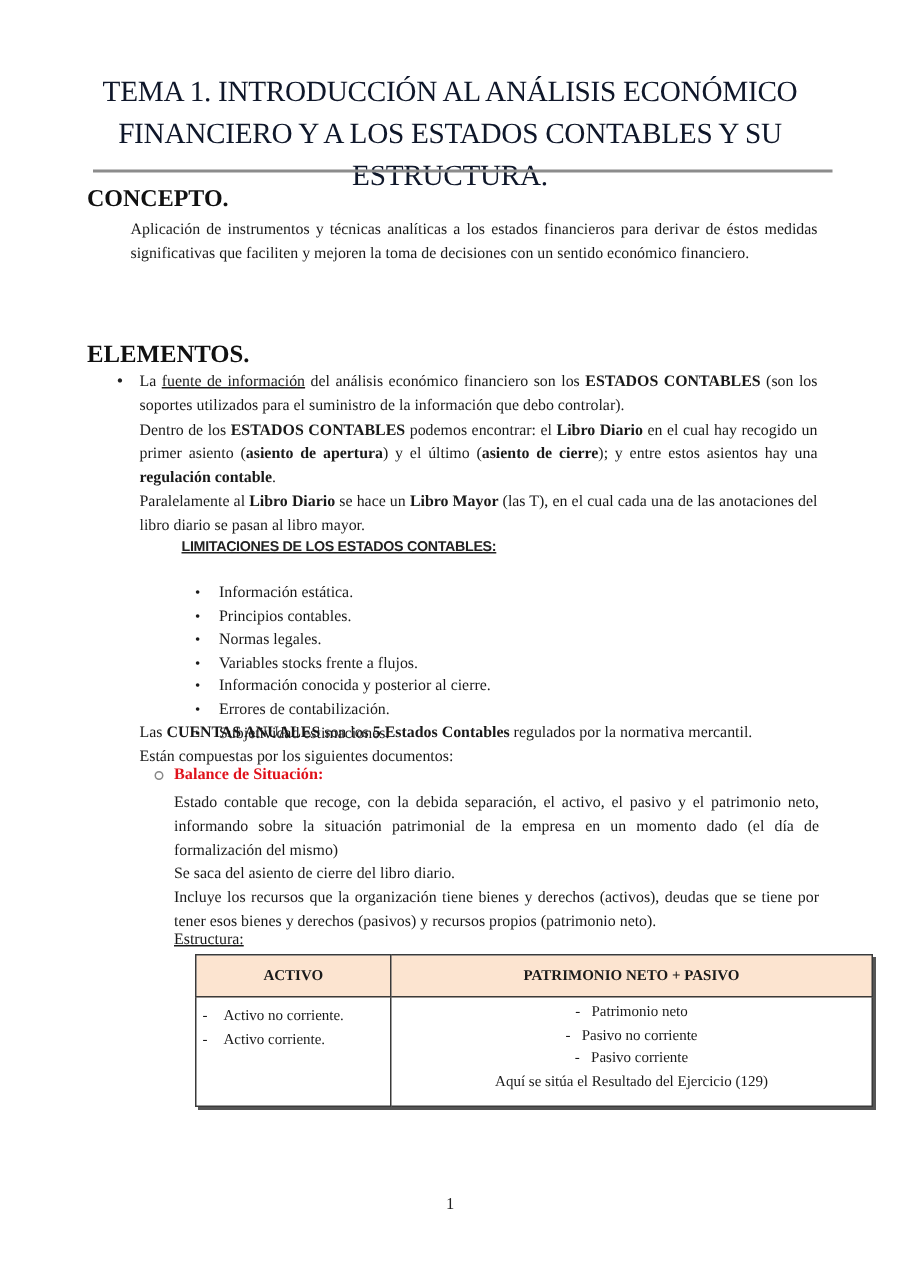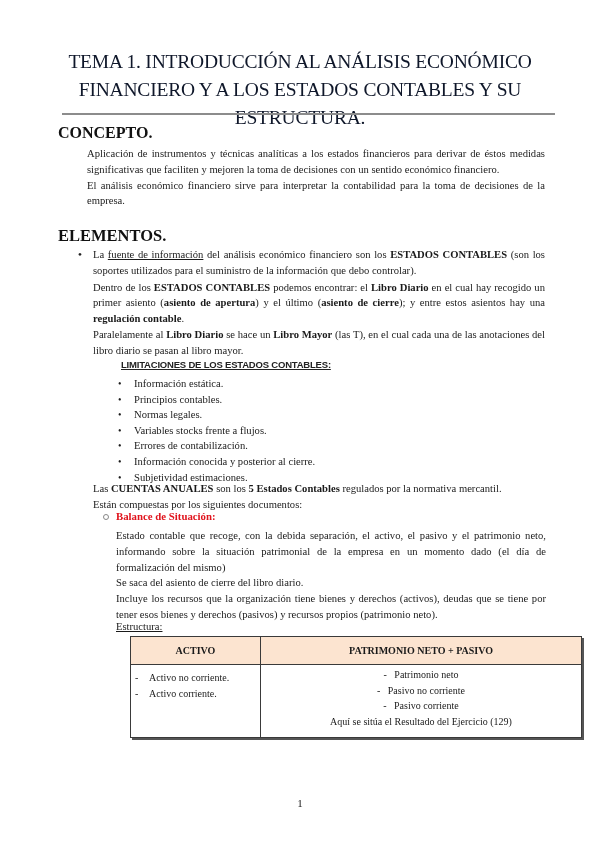--- a/index.html
+++ b/index.html
@@ -32,21 +32,21 @@
   u { text-decoration: underline; }
   .bullet-dot {
     position: absolute; font-size: 10px; color: #222;
   }
   .sub-heading {
     position: absolute; left: 121px; top: 359px;
     font-family: "Liberation Sans", sans-serif;
     font-size: 9.5px; font-weight: bold; text-decoration: underline;
     letter-spacing: -0.2px; color: #222;
   }
-  .lim-list { position: absolute; left: 114px; top: 372px; margin: 4px; padding: 0; list-style: none; }
+  .lim-list { position: absolute; left: 114px; top: 372px; margin: 16px; padding: 0; list-style: none; }
   .lim-list li {
     position: relative; padding-left: 16px; font-family: "Liberation Serif", serif;
     font-size: 10.6px; line-height: 15.6px; color: #1a1a1a;
   }
   .lim-list li::before {
     content: "\2022"; position: absolute; left: 0; top: 0; font-size: 10px;
   }
   .circle-bullet {
     position: absolute; left: 103px; top: 514px; width: 4px; height: 4px;
     border: 1px solid #888; border-radius: 50%;
@@ -96,40 +96,39 @@
   <div class="title">
     <div>TEMA 1. INTRODUCCIÓN AL ANÁLISIS ECONÓMICO</div>
     <div>FINANCIERO Y A LOS ESTADOS CONTABLES Y SU ESTRUCTURA.</div>
   </div>
 
   <div class="rule"></div>
 
   <div class="h2" style="top:124px;">CONCEPTO.</div>
   <div class="para" style="top:146px;">
     <p>Aplicación de instrumentos y técnicas analíticas a los estados financieros para derivar de éstos medidas significativas que faciliten y mejoren la toma de decisiones con un sentido económico financiero.</p>
-    <p>El análisis económico financiero sirve para interpretar la contabilidad para la toma de decisiones de la empresa.</p>
   </div>
 
   <div class="h2" style="top:226px; font-size:16.5px;">ELEMENTOS.</div>
 
   <span class="bullet-dot" style="left:77px; top:249px;">•</span>
   <div class="para" style="top:247px; left:93px; width:452px;">
     <p><span>La </span><u>fuente de información</u><span> del análisis económico financiero son los </span><b>ESTADOS CONTABLES</b><span> (son los soportes utilizados para el suministro de la información que debo controlar).</span></p>
     <p style="margin-top:1px;"><span>Dentro de los </span><b>ESTADOS CONTABLES</b><span> podemos encontrar: el </span><b>Libro Diario</b><span> en el cual hay recogido un primer asiento (</span><b>asiento de apertura</b><span>) y el último (</span><b>asiento de cierre</b><span>); y entre estos asientos hay una </span><b>regulación contable</b><span>.</span></p>
     <p><span>Paralelamente al </span><b>Libro Diario</b><span> se hace un </span><b>Libro Mayor</b><span> (las T), en el cual cada una de las anotaciones del libro diario se pasan al libro mayor.</span></p>
   </div>
 
   <div class="sub-heading">LIMITACIONES DE LOS ESTADOS CONTABLES:</div>
   <ul class="lim-list">
     <li>Información estática.</li>
     <li>Principios contables.</li>
     <li>Normas legales.</li>
     <li>Variables stocks frente a flujos.</li>
+    <li>Información conocida y posterior al cierre.</li>
     <li>Errores de contabilización.</li>
-    <li>Información conocida y posterior al cierre.</li>
     <li>Subjetividad estimaciones.</li>
   </ul>
 
   <div class="para" style="top:481px; left:93px; width:452px;">
     <p><span>Las </span><b>CUENTAS ANUALES</b><span> son los </span><b>5 Estados Contables</b><span> regulados por la normativa mercantil.</span></p>
     <p>Están compuestas por los siguientes documentos:</p>
   </div>
 
   <span class="circle-bullet"></span>
   <div class="red-heading">Balance de Situación:</div>

